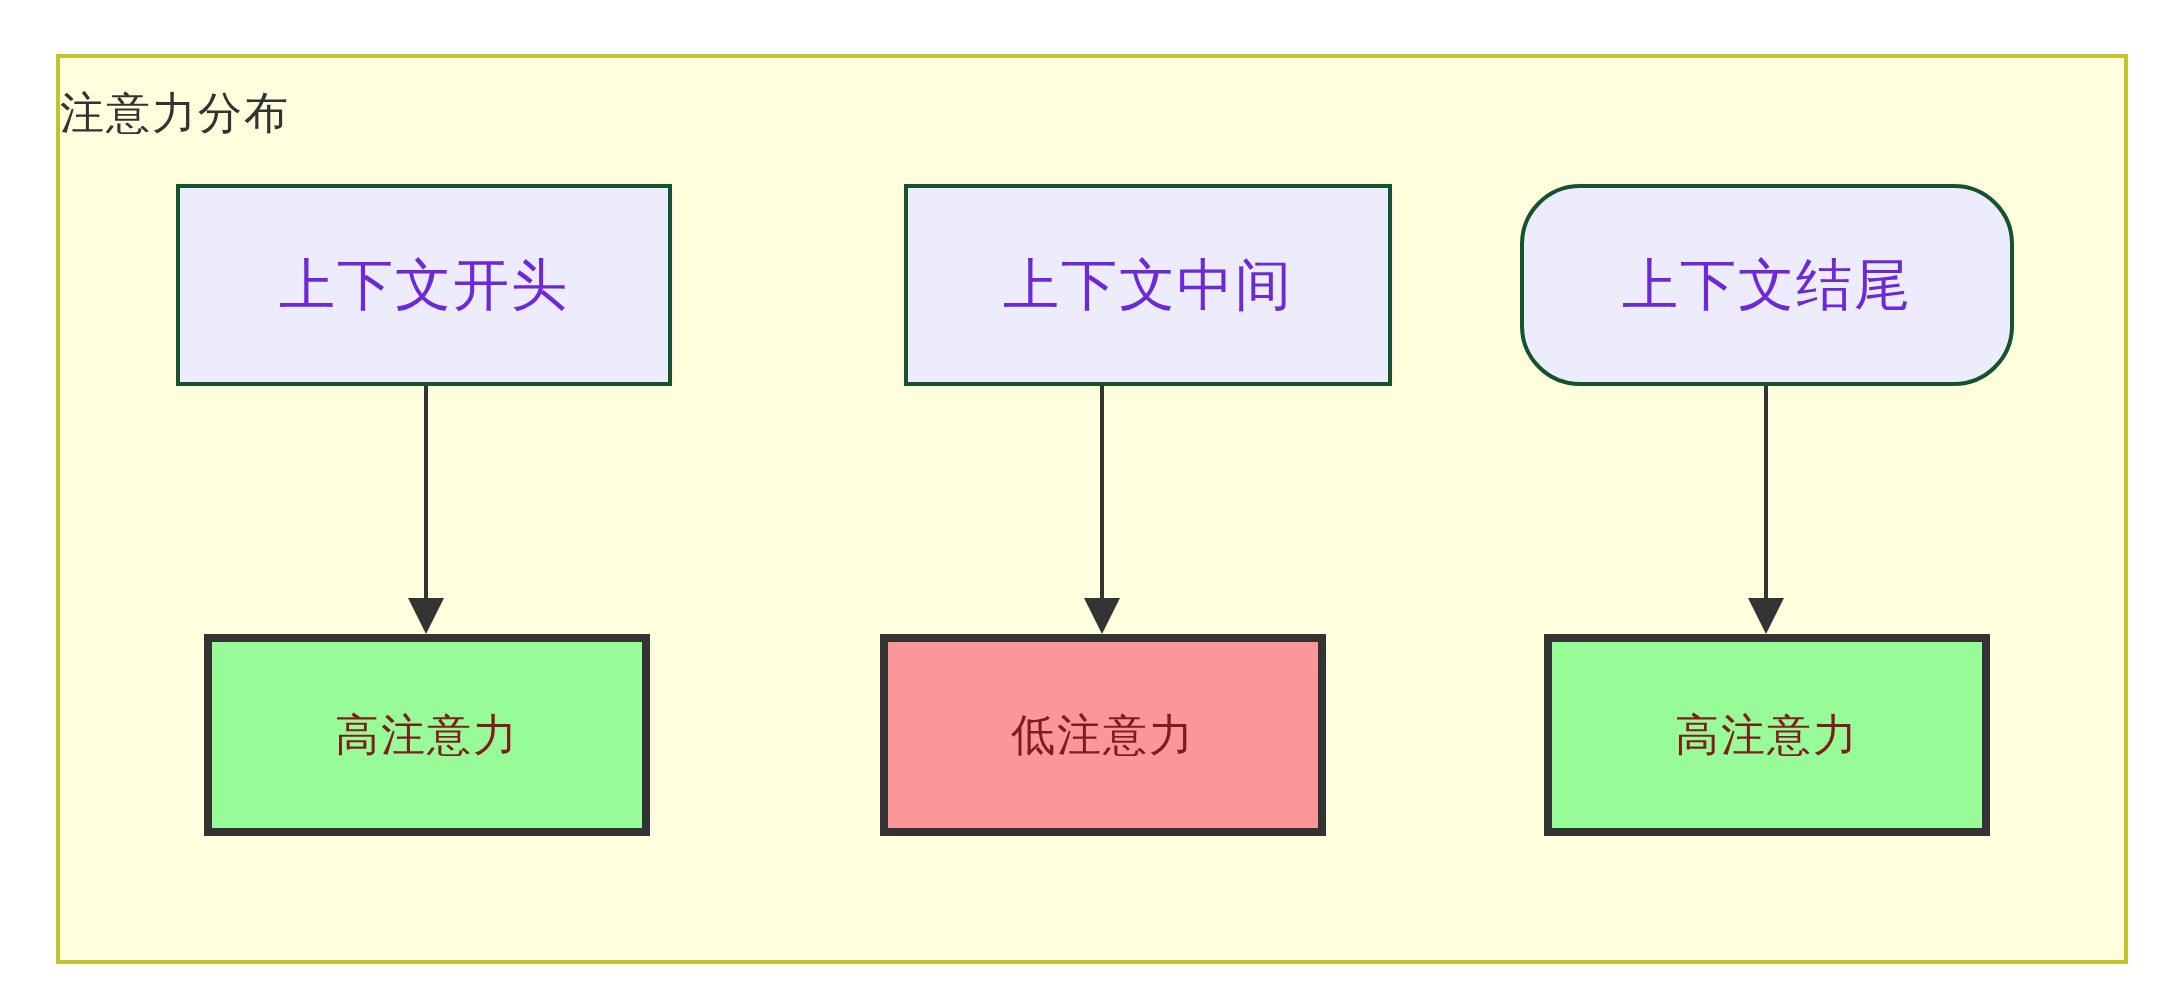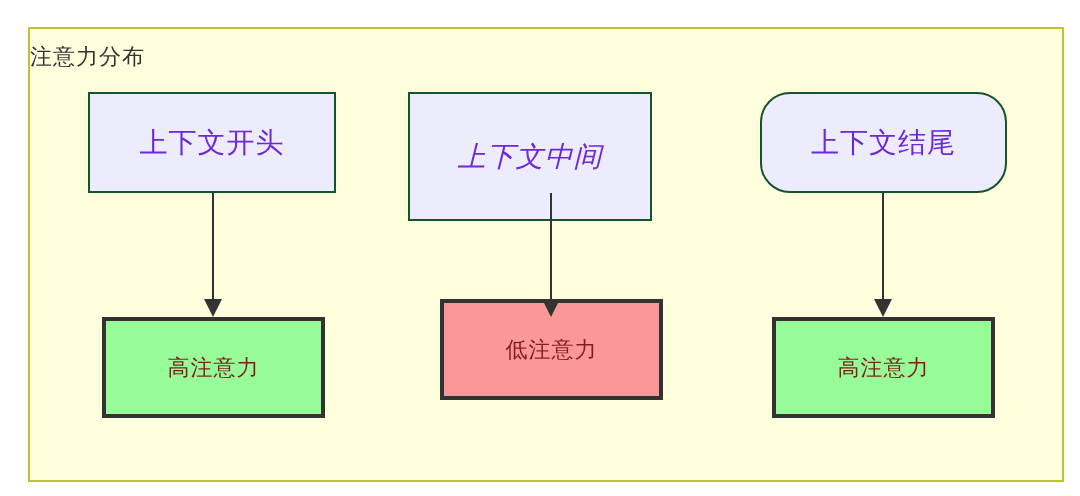--- a/index.html
+++ b/index.html
@@ -71,22 +71,22 @@
     color: #7f1d1d;
     letter-spacing: 1px;
   }
   .fill-high { background: #97fb97; }
   .fill-low  { background: #fb9798; }
 
   
   .col1-top    { left: 88px;  top: 92px;  width: 248px; height: 101px; }
   .col1-bottom { left: 102px; top: 317px; width: 223px; height: 101px; }
   
-  .col2-top    { left: 408px; top: 92px;  width: 244px; height: 129px; font-style: italic; }
-  .col2-bottom { left: 440px; top: 299px; width: 223px; height: 101px; }
+  .col2-top    { left: 452px; top: 92px;  width: 244px; height: 101px; }
+  .col2-bottom { left: 440px; top: 317px; width: 223px; height: 101px; }
   
   .col3-top    { left: 760px; top: 92px;  width: 247px; height: 101px; border-radius: 30px; }
   .col3-bottom { left: 772px; top: 317px; width: 223px; height: 101px; }
 
   
   .edge-layer {
     position: absolute;
     left: 0;
     top: 0;
     width: 1080px;

